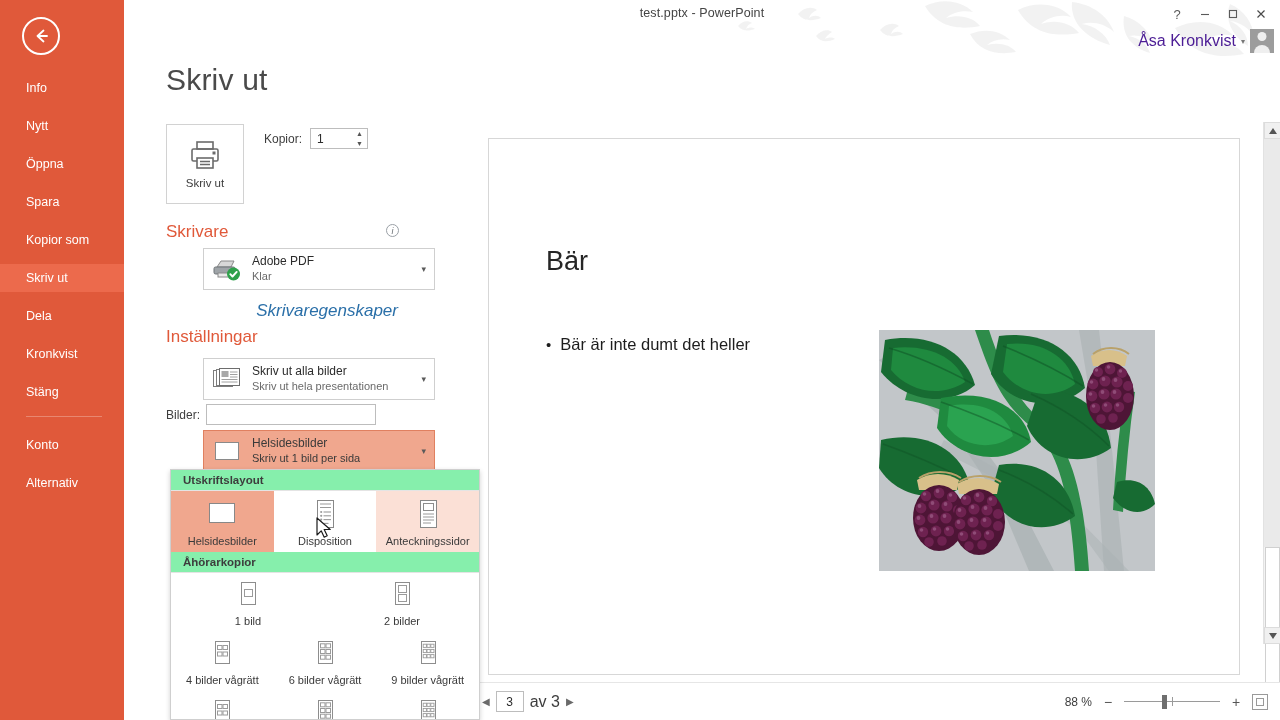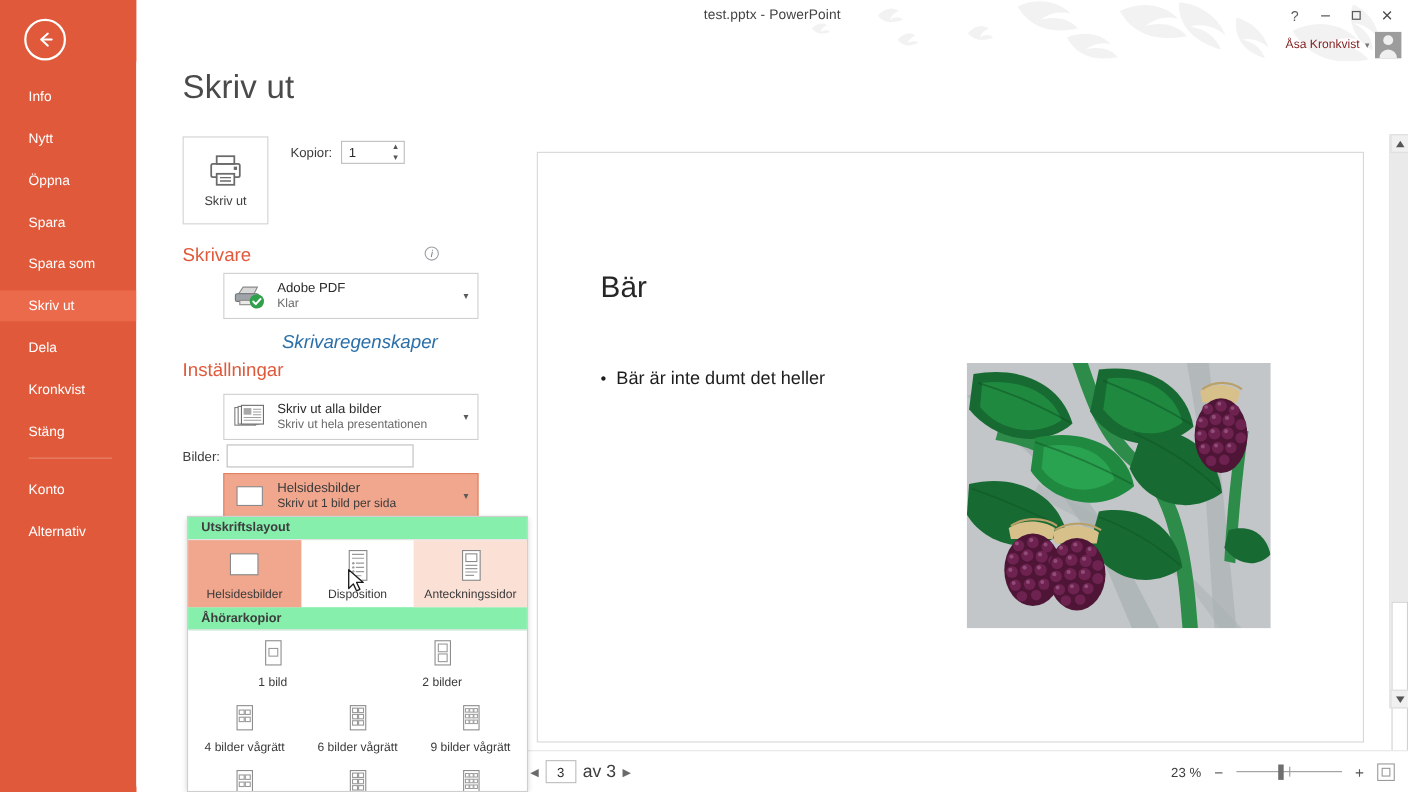--- a/index.html
+++ b/index.html
@@ -24,21 +24,21 @@
   }
   .win-btns { position: absolute; top: 3px; right: 6px; display: flex; align-items: center; gap: 2px; }
   .win-btn {
     width: 26px; height: 22px; display: flex; align-items: center; justify-content: center;
     color: #5a5a5a; font-size: 14px; background: transparent; border: 0; cursor: default;
   }
   .win-btn svg { display: block; }
   .acct {
     position: absolute; top: 29px; right: 6px; display: flex; align-items: center; gap: 5px;
   }
-  .acct-name { font-size: 11px; color: #7f1d1d; margin-left: 28px; }
+  .acct-name { font-size: 16px; color: #4c1d95; margin-left: 28px; }
   .acct-caret { font-size: 8px; color: #777; }
   .avatar {
     width: 24px; height: 24px; background: #9c9c9c; position: relative; overflow: hidden;
   }
   .avatar::before {
     content: ""; position: absolute; left: 50%; top: 3px; transform: translateX(-50%);
     width: 9px; height: 9px; border-radius: 50%; background: #efefef;
   }
   .avatar::after {
     content: ""; position: absolute; left: 50%; bottom: -5px; transform: translateX(-50%);
@@ -286,21 +286,21 @@
       <div class="rail-item">
           <span>Nytt</span>
         </div>
       <div class="rail-item">
           <span>Öppna</span>
         </div>
       <div class="rail-item">
           <span>Spara</span>
         </div>
       <div class="rail-item">
-          <span>Spara som</span>
+          <span>Kopior som</span>
         </div>
       <div class="rail-item active">
           <span>Skriv ut</span>
         </div>
       <div class="rail-item">
           <span>Dela</span>
         </div>
       <div class="rail-item">
           <span>Kronkvist</span>
         </div>
@@ -719,21 +719,21 @@
   </div>
 
   <div class="statusbar">
     <div class="sb-left">
       <span class="sb-arrow">◀</span>
       <input class="page-box" type="text" value="3" style="">
       <span class="sb-of">av 3</span>
       <span class="sb-arrow">▶</span>
     </div>
     <div class="sb-right">
-      <span class="zoom-pct">23 %</span>
+      <span class="zoom-pct">88 %</span>
       <span class="zoom-minus">−</span>
       <span class="zoom-track">
         <span class="line"></span>
         <span class="tick" style="left:48px;"></span>
         <span class="handle"></span>
       </span>
       <span class="zoom-plus">+</span>
       <span class="fitbtn"></span>
     </div>
   </div>

